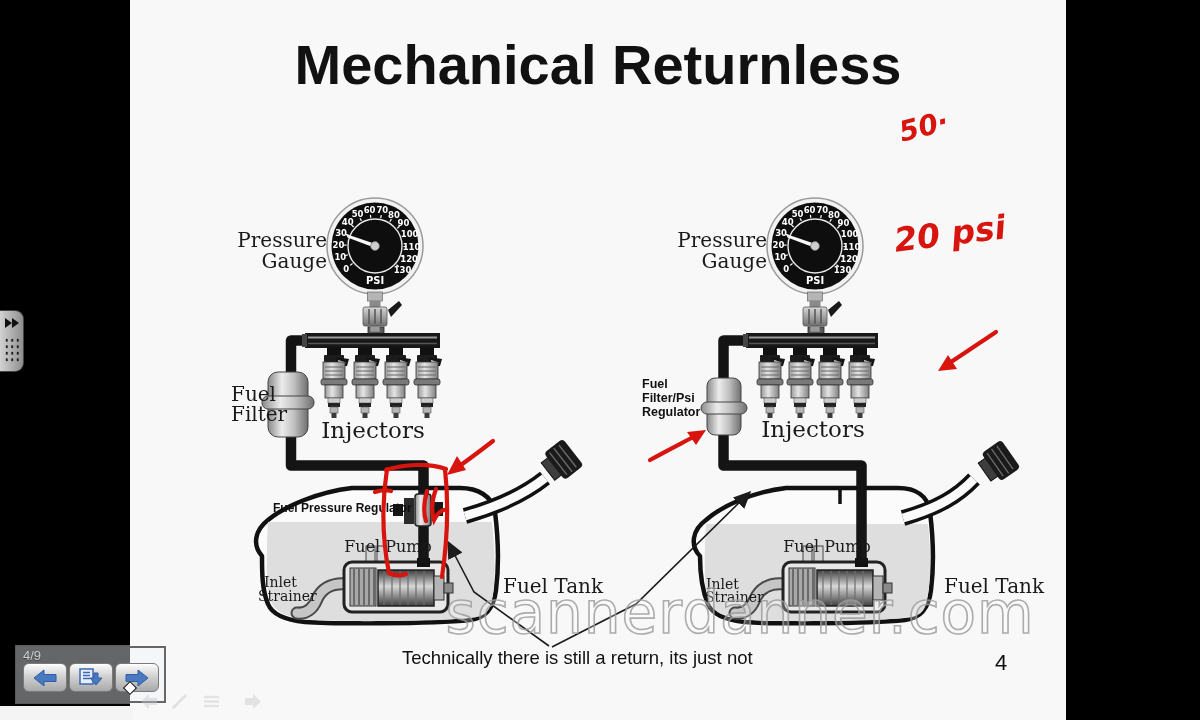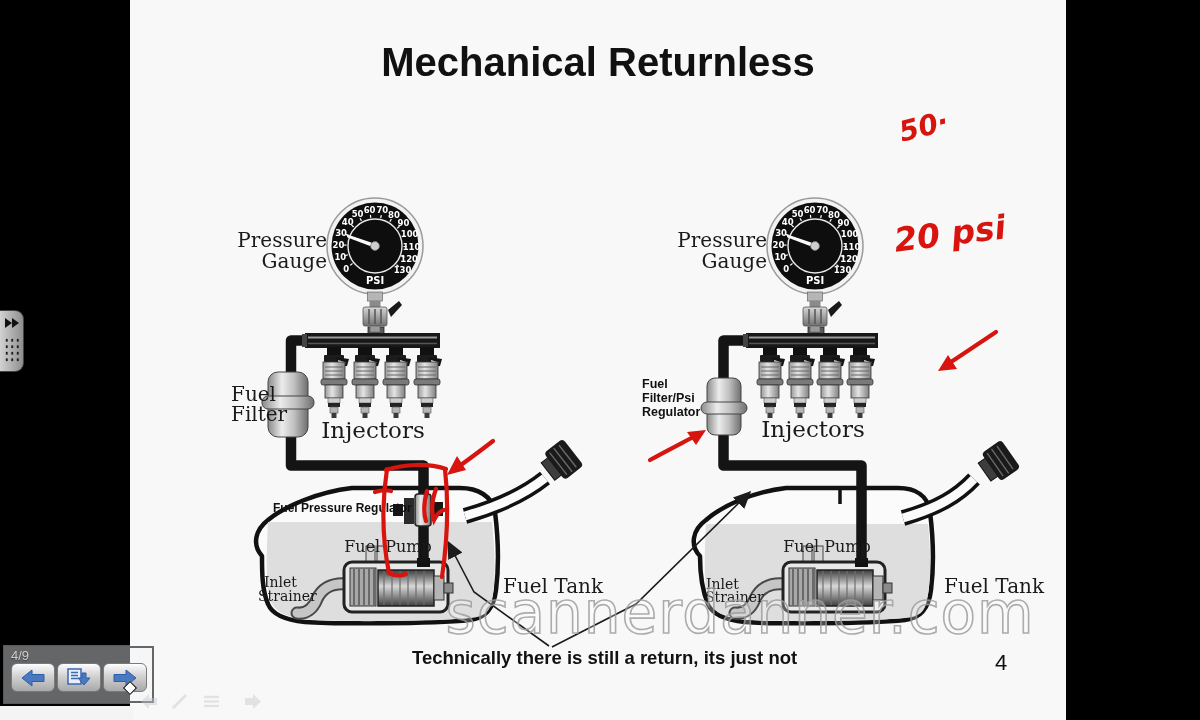--- a/index.html
+++ b/index.html
@@ -1,41 +1,41 @@
 <!DOCTYPE html>
 <html><head>
 <meta charset="utf-8">
 <style>
   html,body{margin:0;padding:0;background:#000;}
   .stage{position:relative;width:1200px;height:720px;background:#000;overflow:hidden;
          font-family:"Liberation Sans",sans-serif;}
   .slide{position:absolute;left:130px;top:0;width:936px;height:720px;background:#f8f8f8;}
   .bottom-strip{position:absolute;left:0;top:706px;width:133px;height:14px;background:#f4f4f4;}
-  .title{position:absolute;left:130px;top:40px;width:936px;text-align:center;
-         font-size:40px;font-weight:bold;color:#111;letter-spacing:0px;}
-  .caption{position:absolute;left:412px;top:646px;width:460px;font-size:18.5px;
-           font-weight:bold;color:#111;line-height:23.5px;}
+  .title{position:absolute;left:130px;top:32px;width:936px;text-align:center;
+         font-size:56px;font-weight:bold;color:#111;letter-spacing:0px;}
+  .caption{position:absolute;left:402px;top:646px;width:460px;font-size:18.5px;
+           font-weight:normal;color:#111;line-height:23.5px;}
   .page-number{position:absolute;left:988px;top:650px;width:26px;text-align:center;
                font-size:22px;color:#111;}
   .ink-note{position:absolute;color:#d8140f;font-family:"DejaVu Sans",sans-serif;
             font-weight:bold;font-style:italic;white-space:nowrap;}
   .note50{left:899px;top:110px;font-size:28px;transform:rotate(-14deg);}
   .note20{left:894px;top:214px;font-size:33px;transform:rotate(-7deg);}
   svg.overlay{position:absolute;left:0;top:0;pointer-events:none;}
   
   .serif-label{font-family:"DejaVu Serif",serif;fill:#1a1a1a;}
   .bold-label{font-family:"Liberation Sans",sans-serif;font-weight:bold;fill:#111;}
   .dialnum{font-family:"DejaVu Sans",sans-serif;font-size:8.5px;font-weight:bold;
            fill:#fff;text-anchor:middle;}
   .gauge-psi{font-family:"DejaVu Sans",sans-serif;font-size:10px;font-weight:bold;
              fill:#fff;text-anchor:middle;}
   .watermark-text{font-family:"DejaVu Sans",sans-serif;font-size:58px;letter-spacing:1px;
                   fill:rgba(255,255,255,0.30);stroke:#9f9f9f;stroke-width:1.6px;text-anchor:middle;}
   
-  .nav-panel{position:absolute;left:4px;top:646px;width:150px;height:57px;
+  .nav-panel{position:absolute;left:16px;top:646px;width:150px;height:57px;
              background:rgba(240,243,248,0.42);border:2px solid #666;
              box-shadow:0 0 0 1px rgba(255,255,255,0.35);box-sizing:border-box;}
   .page-ind{position:absolute;left:5px;top:0px;font-size:13px;color:#cfcfcf;
             text-shadow:0 1px 1px rgba(0,0,0,.4);}
   .nav-btn{position:absolute;top:15px;width:44px;height:29px;border:1px solid #7a7a7a;
            border-radius:6px;background:linear-gradient(#fdfdfd,#d2d2d2 45%,#a9a9a9);
            box-shadow:inset 0 1px 0 #fff;display:flex;align-items:center;justify-content:center;
            padding:0;}
   .nav-btn.b1{left:5px;} .nav-btn.b2{left:51px;} .nav-btn.b3{left:97px;}
   .cursor-diamond{position:absolute;left:125px;top:683px;width:8px;height:8px;background:#fff;

